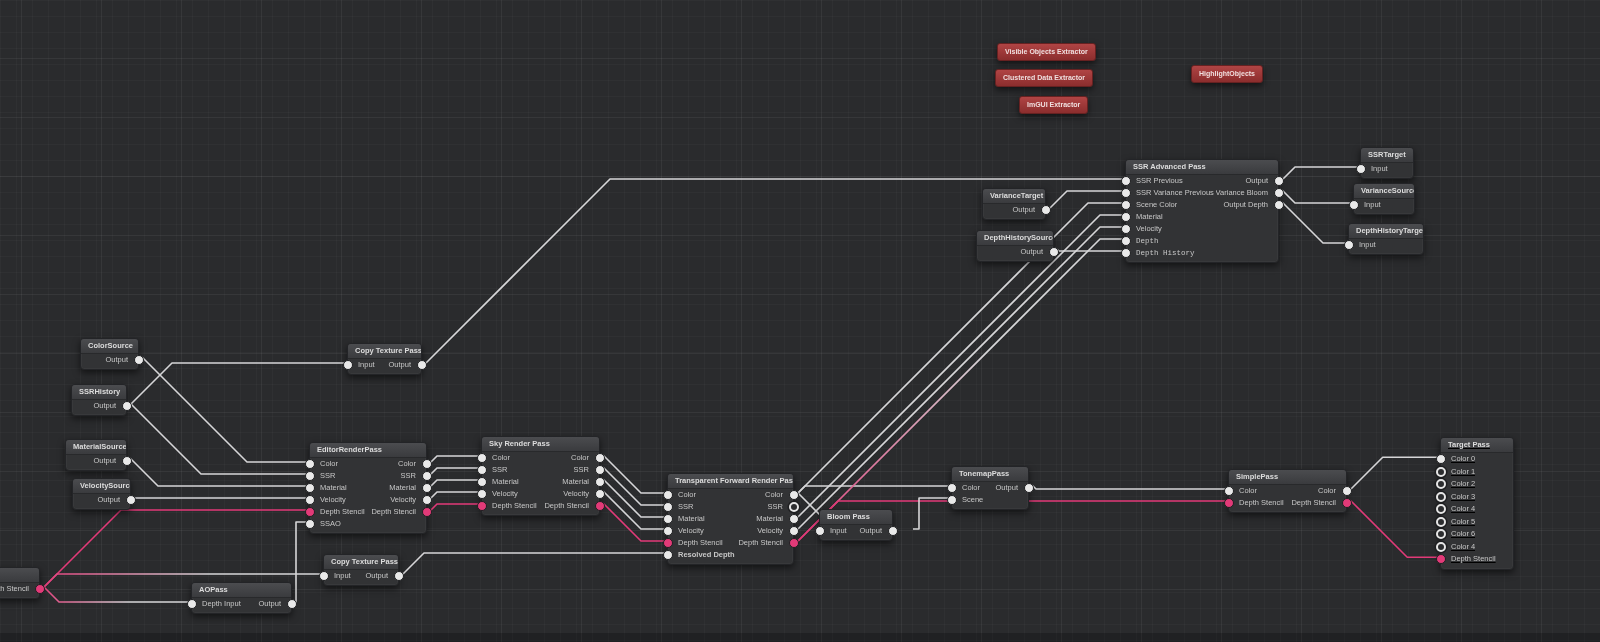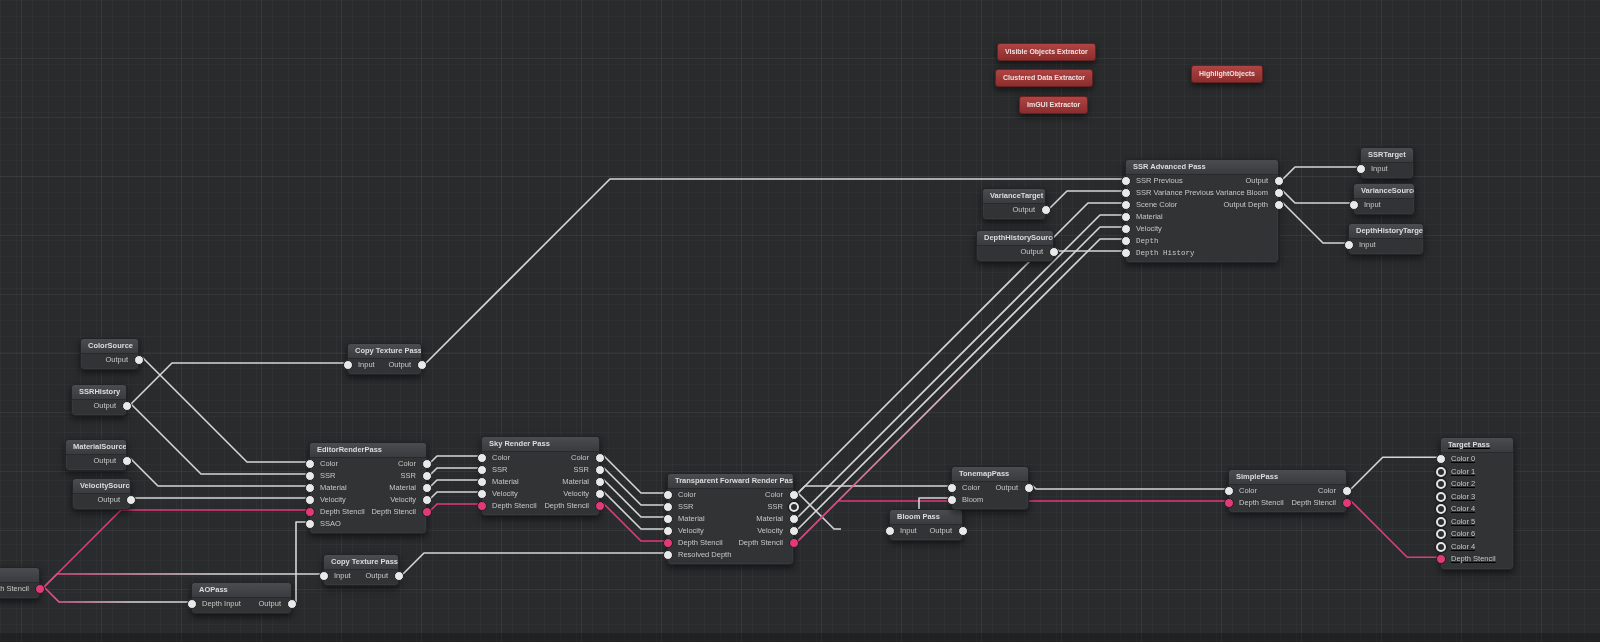--- a/index.html
+++ b/index.html
@@ -264,21 +264,21 @@
             <div class="port outp" style="top: 1px;"></div>
           </div>
           <div class="row" style="height: 12px;">
             <div class="port inp pink" style="top: 1px;"></div>
             <span class="plabel in" style="line-height: 12px;">Depth Stencil</span>
             <span class="plabel out" style="line-height: 12px;">Depth Stencil</span>
             <div class="port outp pink" style="top: 1px;"></div>
           </div>
           <div class="row" style="height: 12px;">
             <div class="port inp" style="top: 1px;"></div>
-            <span class="plabel in" style="line-height: 12px;">Resolved Depth</span>
+            <span class="plabel in" style="line-height: 12px; font-weight: bold;">Resolved Depth</span>
           </div>
         </div>
       </div>
       <div class="node" style="left: 191px; top: 582px; width: 99px;">
         <div class="node-header">AOPass</div>
         <div class="node-body">
           <div class="row" style="height: 12px;">
             <div class="port inp" style="top: 1px;"></div>
             <span class="plabel in" style="line-height: 12px;">Depth Input</span>
             <span class="plabel out" style="line-height: 12px;">Output</span>
@@ -290,21 +290,21 @@
         <div class="node-header">Copy Texture Pass</div>
         <div class="node-body">
           <div class="row" style="height: 12px;">
             <div class="port inp" style="top: 1px;"></div>
             <span class="plabel in" style="line-height: 12px;">Input</span>
             <span class="plabel out" style="line-height: 12px;">Output</span>
             <div class="port outp" style="top: 1px;"></div>
           </div>
         </div>
       </div>
-      <div class="node" style="left: 889px; top: 509px; width: 72px;">
+      <div class="node" style="left: 819px; top: 509px; width: 72px;">
         <div class="node-header">Bloom Pass</div>
         <div class="node-body">
           <div class="row" style="height: 12px;">
             <div class="port inp" style="top: 1px;"></div>
             <span class="plabel in" style="line-height: 12px;">Input</span>
             <span class="plabel out" style="line-height: 12px;">Output</span>
             <div class="port outp" style="top: 1px;"></div>
           </div>
         </div>
       </div>
@@ -312,21 +312,21 @@
         <div class="node-header">TonemapPass</div>
         <div class="node-body">
           <div class="row" style="height: 12px;">
             <div class="port inp" style="top: 1px;"></div>
             <span class="plabel in" style="line-height: 12px;">Color</span>
             <span class="plabel out" style="line-height: 12px;">Output</span>
             <div class="port outp" style="top: 1px;"></div>
           </div>
           <div class="row" style="height: 12px;">
             <div class="port inp" style="top: 1px;"></div>
-            <span class="plabel in" style="line-height: 12px;">Bloom</span>
+            <span class="plabel in" style="line-height: 12px;">Scene</span>
           </div>
         </div>
       </div>
       <div class="node" style="left: 1228px; top: 469px; width: 117px;">
         <div class="node-header">SimplePass</div>
         <div class="node-body">
           <div class="row" style="height: 12px;">
             <div class="port inp" style="top: 1px;"></div>
             <span class="plabel in" style="line-height: 12px;">Color</span>
             <span class="plabel out" style="line-height: 12px;">Color</span>

